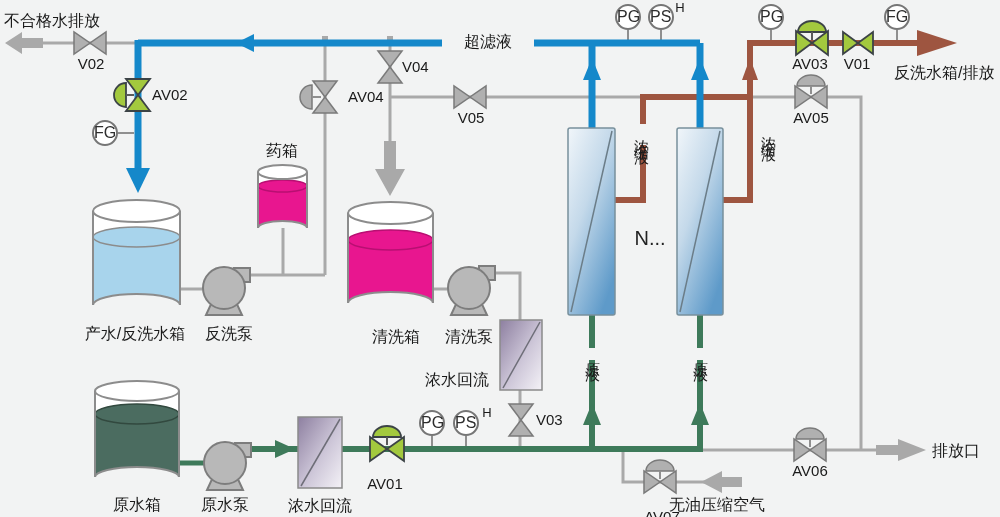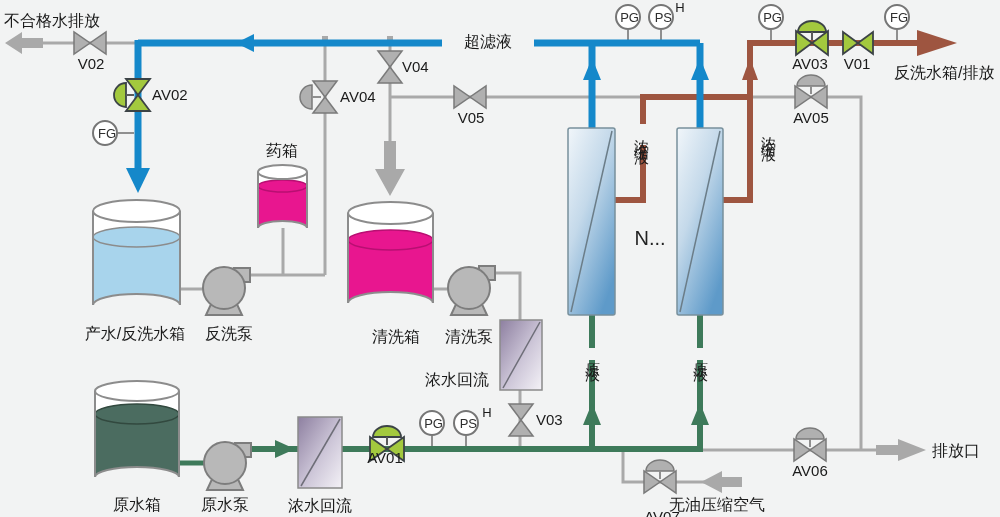--- a/index.html
+++ b/index.html
@@ -4,21 +4,21 @@
 <style>
   html,body{margin:0;padding:0;background:#e8e8e8;font-family:"Liberation Sans","DejaVu Sans",sans-serif;}
   #stage{position:relative;width:1000px;height:517px;background:#f2f3f3;overflow:hidden;color:#1a1a1a;}
   #pfd{position:absolute;left:0;top:0;z-index:1;}
   .lbl{position:absolute;z-index:3;transform:translate(-50%,-50%);font-size:16px;white-space:nowrap;line-height:1.15;}
   .lbl-l{transform:translate(0,-50%);}
   .sm{font-size:15px;}
   .bgp{background:#f2f3f3;padding:0 22px;}
   .vlbl{position:absolute;z-index:3;transform:translate(-50%,0);writing-mode:vertical-rl;text-orientation:upright;font-size:15px;white-space:nowrap;}
   .vbg{background:#f2f3f3;padding:3px 0;}
-  .gauge{position:absolute;z-index:3;width:22px;height:22px;border:2px solid #767676;border-radius:50%;background:#fff;transform:translate(-50%,-50%);display:flex;align-items:center;justify-content:flex-end;font-size:13px;color:#2e2e2e;}
+  .gauge{position:absolute;z-index:3;width:22px;height:22px;border:2px solid #767676;border-radius:50%;background:#fff;transform:translate(-50%,-50%);display:flex;align-items:center;justify-content:flex-start;font-size:16px;color:#2e2e2e;}
   .sup{position:absolute;z-index:3;transform:translate(-50%,-50%);font-size:13px;}
   .big{font-size:20px;color:#222;}
 </style>
 </head>
 <body>
 
 <div id="stage">
 <svg id="pfd" width="1000" height="517" viewBox="0 0 1000 517">
   <defs>
     <linearGradient id="memb" x1="0" y1="0" x2="0.7" y2="1">
@@ -282,21 +282,21 @@
   <div class="gauge" style="left:466px;top:423px">
       <span>PS</span>
     </div>
   <div class="sup" style="left:487px;top:412px">H</div>
 
   <div class="lbl lbl-l" style="left:4px;top:21px">不合格水排放</div>
   <div class="lbl sm" style="left:91px;top:64px">V02</div>
   <div class="lbl sm lbl-l" style="left:152px;top:95px">AV02</div>
   <div class="lbl bgp" style="left:488px;top:42px">超滤液</div>
   <div class="lbl sm lbl-l" style="left:402px;top:67px">V04</div>
-  <div class="lbl sm lbl-l" style="left:340px;top:97px">AV04</div>
+  <div class="lbl sm lbl-l" style="left:348px;top:97px">AV04</div>
   <div class="lbl sm" style="left:471px;top:118px">V05</div>
   <div class="lbl" style="left:282px;top:151px">药箱</div>
   <div class="lbl" style="left:135px;top:334px">产水/反洗水箱</div>
   <div class="lbl" style="left:229px;top:334px">反洗泵</div>
   <div class="lbl" style="left:396px;top:337px">清洗箱</div>
   <div class="lbl" style="left:469px;top:337px">清洗泵</div>
   <div class="lbl" style="left:457px;top:380px">浓水回流</div>
   <div class="lbl sm lbl-l" style="left:536px;top:420px">V03</div>
   <div class="vlbl vbg" style="left:641px;top:124px;letter-spacing:5px">浓缩液</div>
   <div class="vlbl" style="left:768px;top:124px;letter-spacing:5px">浓缩液</div>
@@ -307,14 +307,14 @@
   <div class="lbl sm" style="left:857px;top:64px">V01</div>
   <div class="lbl lbl-l" style="left:894px;top:73px">反洗水箱/排放</div>
   <div class="lbl sm" style="left:811px;top:118px">AV05</div>
   <div class="lbl sm" style="left:810px;top:471px">AV06</div>
   <div class="lbl lbl-l" style="left:932px;top:451px">排放口</div>
   <div class="lbl sm" style="left:662px;top:517px">AV07</div>
   <div class="lbl lbl-l" style="left:669px;top:505px">无油压缩空气</div>
   <div class="lbl" style="left:137px;top:505px">原水箱</div>
   <div class="lbl" style="left:225px;top:505px">原水泵</div>
   <div class="lbl" style="left:320px;top:506px">浓水回流</div>
-  <div class="lbl sm" style="left:385px;top:458px">AV01</div>
+  <div class="lbl sm" style="left:385px;top:484px">AV01</div>
 </div>
 
 </body></html>

